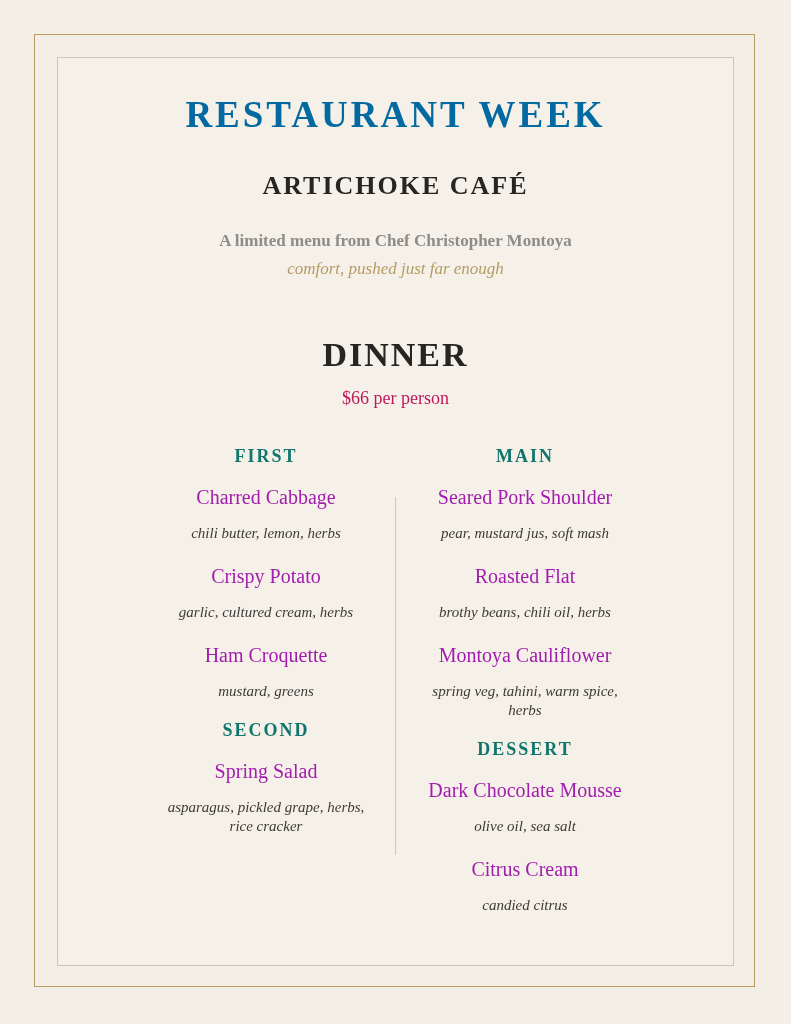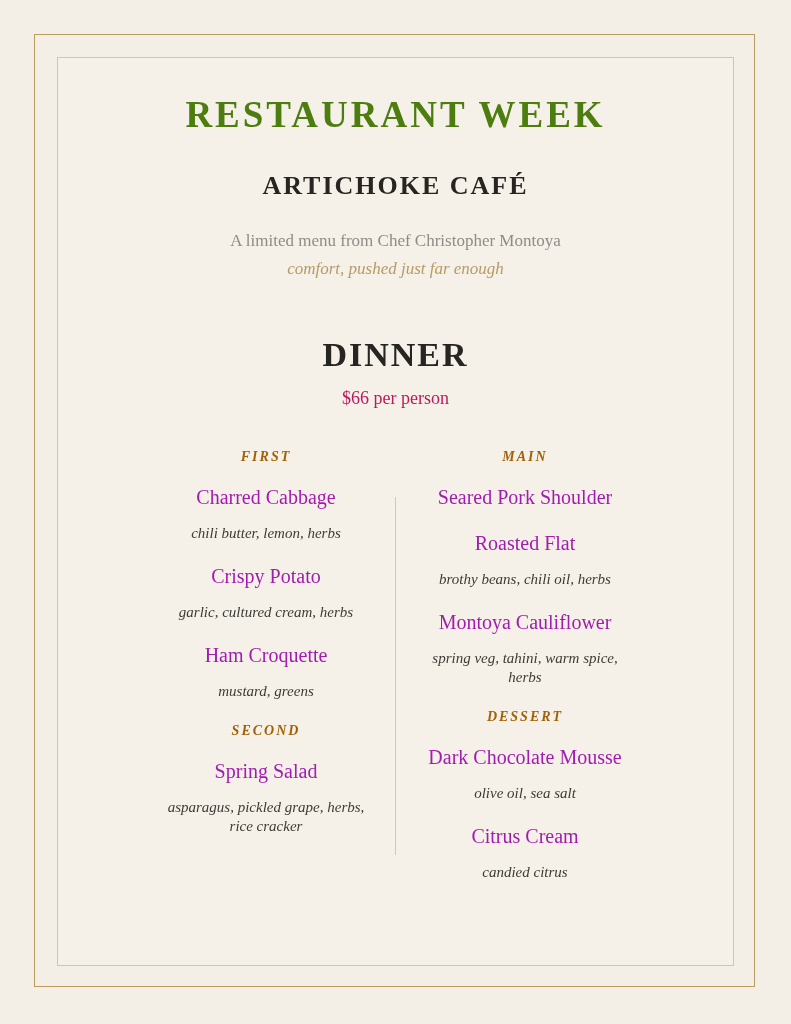--- a/index.html
+++ b/index.html
@@ -16,43 +16,43 @@
     border:1px solid #b99c5e;
   }
   .gray-frame {
     position:absolute; left:57px; top:57px; width:675px; height:907px;
     border:1px solid #c8c6c1;
     background:#f6f1e8;
   }
   .centered { position:absolute; left:0; right:0; text-align:center; }
   .event-title {
     top:95px; font-size:37px; font-weight:bold; letter-spacing:3px;
-    color:#4d7c0f; line-height:1.1;
+    color:#0369a1; line-height:1.1;
   }
   .venue-title {
     top:171px; font-size:26px; font-weight:bold; letter-spacing:2px;
     color:#262521;
   }
-  .byline { top:231px; font-size:17px; color:#8d8c89; }
+  .byline { top:231px; font-size:17px; color:#8d8c89;font-weight:bold; }
   .tagline { top:259px; font-size:17px; font-style:italic; color:#b59b65; }
   .menu-title {
     top:336px; font-size:34px; font-weight:bold; letter-spacing:2px;
     color:#262521;
   }
   .price { top:388px; font-size:18px; color:#be185d; }
 
   .menu-col {
     position:absolute; top:448px; width:260px; text-align:center;
   }
   .col-left  { left:136px; }
   .col-right { left:395px; }
 
   .section-heading {
-    font-size:14px; font-weight:bold; letter-spacing:2px;
-    color:#a16207; line-height:17px; margin:0 0 20px 0;font-style:italic;
+    font-size:18px; font-weight:bold; letter-spacing:2px;
+    color:#0f766e; line-height:17px; margin:0 0 20px 0;
   }
   .dish { margin-bottom:21px; }
   .dish-name { font-size:20px; line-height:25px; color:#a21caf; }
   .dish-desc {
     font-size:15px; line-height:19px; font-style:italic;
     color:#3c3b36; white-space:pre-line; margin-top:14px;
   }
   .column-divider {
     position:absolute; left:395px; top:497px; width:1px; height:358px;
     background:#ccc8bd;
@@ -98,20 +98,21 @@
 rice cracker</div>
     </div>
   </div>
 </div>
 
 <div class="menu-col col-right">
   <div>
     <div class="section-heading">MAIN</div>
     <div class="dish">
       <div class="dish-name">Seared Pork Shoulder</div>
+      <div class="dish-desc">pear, mustard jus, soft mash</div>
     </div>
     <div class="dish">
       <div class="dish-name">Roasted Flat</div>
       <div class="dish-desc">brothy beans, chili oil, herbs</div>
     </div>
     <div class="dish">
       <div class="dish-name">Montoya Cauliflower</div>
       <div class="dish-desc">spring veg, tahini, warm spice,
 herbs</div>
     </div>

